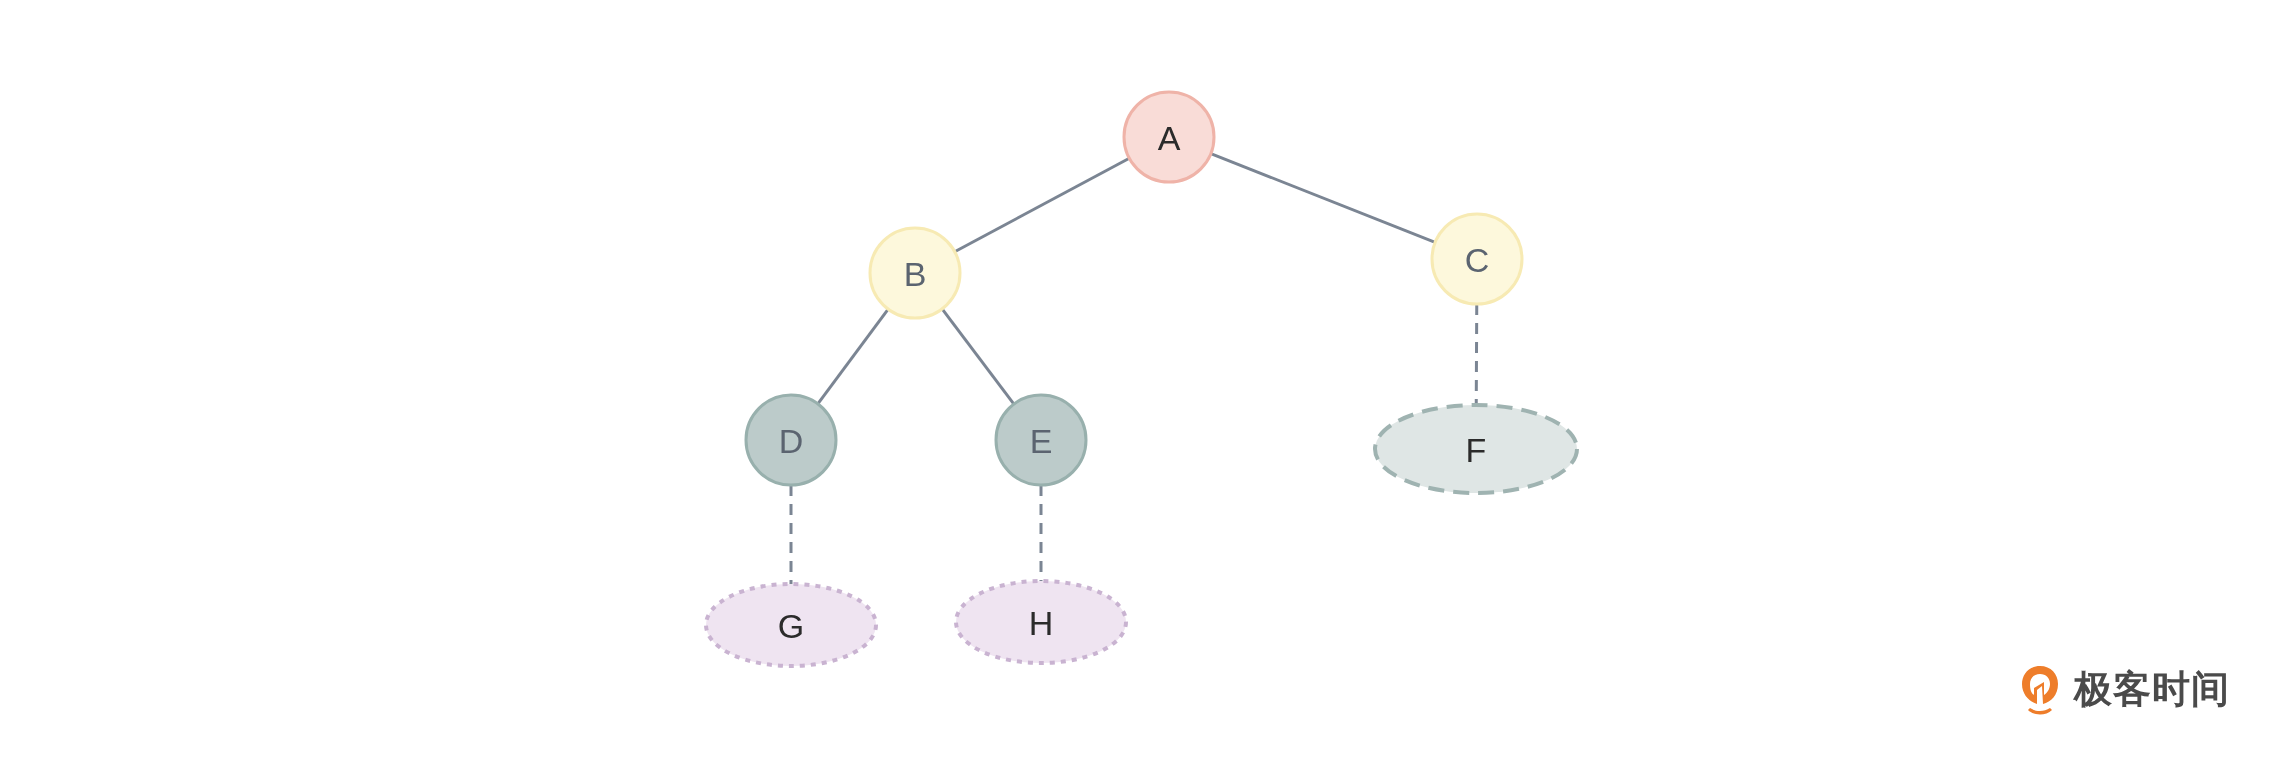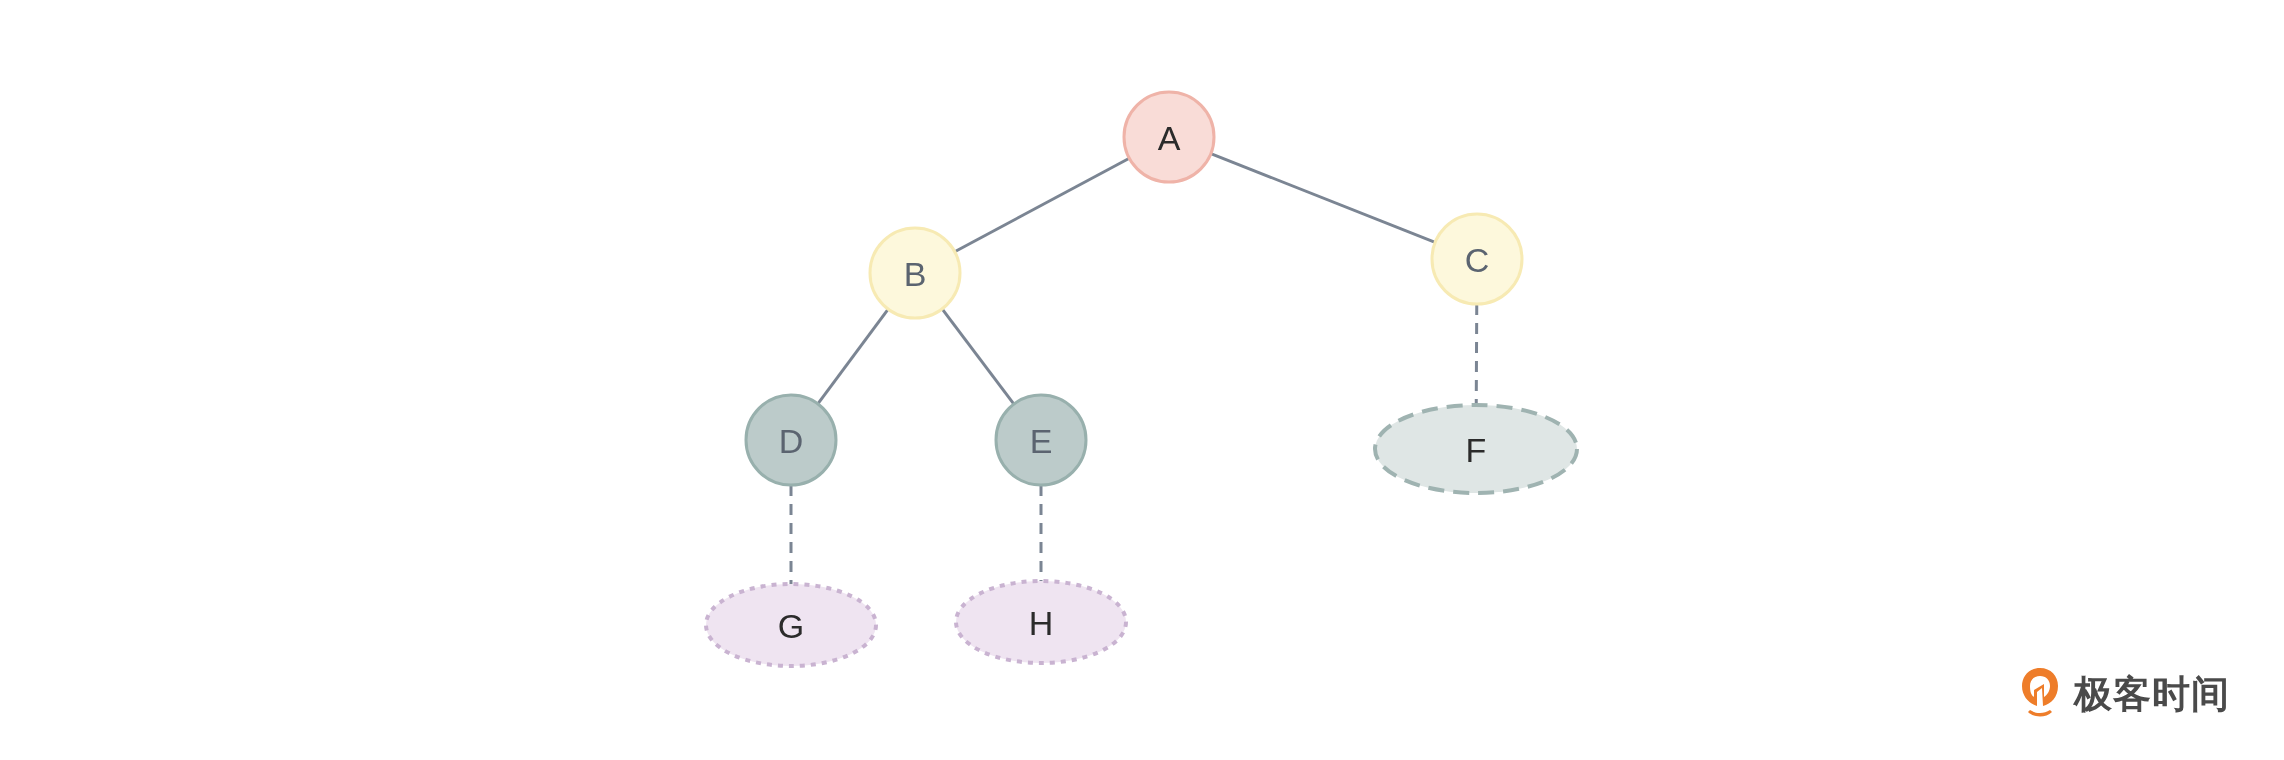--- a/index.html
+++ b/index.html
@@ -1,19 +1,19 @@
 <!DOCTYPE html>
 <html><head>
   <meta charset="utf-8">
   <style>
     html, body { margin: 0; padding: 0; background: #ffffff; }
     body { width: 2284px; height: 760px; position: relative; overflow: hidden; font-family: "Liberation Sans", "DejaVu Sans", sans-serif; }
     #diagram { position: absolute; left: 0; top: 0; }
     .node-label { font-family: "Liberation Sans", "DejaVu Sans", sans-serif; font-size: 34px; text-anchor: middle; dominant-baseline: central; }
-    .logo { position: absolute; left: 2020px; top: 664px; height: 60px; display: flex; align-items: center; }
+    .logo { position: absolute; left: 2020px; top: 664px; height: 60px; display: flex; }
     .logo-icon { width: 40px; height: 56px; margin-right: 14px; }
     .logo-text { font-family: "DejaVu Sans", sans-serif; font-size: 38px; color: #4a4a4a; letter-spacing: 1px; font-weight: bold; }
   </style>
 </head>
 <body>
 
 <svg id="diagram" width="2284" height="760" viewBox="0 0 2284 760" xmlns="http://www.w3.org/2000/svg">
   <g id="edges-layer">
       <line x1="1129.328758510231" y1="158.24129465593927" x2="954.6712414897689" y2="251.75870534406073" stroke="#7b8593" stroke-width="3"></line>
       <line x1="1210.8374227026993" y1="153.57196613548481" x2="1435.1625772973007" y2="242.42803386451519" stroke="#7b8593" stroke-width="3"></line>

